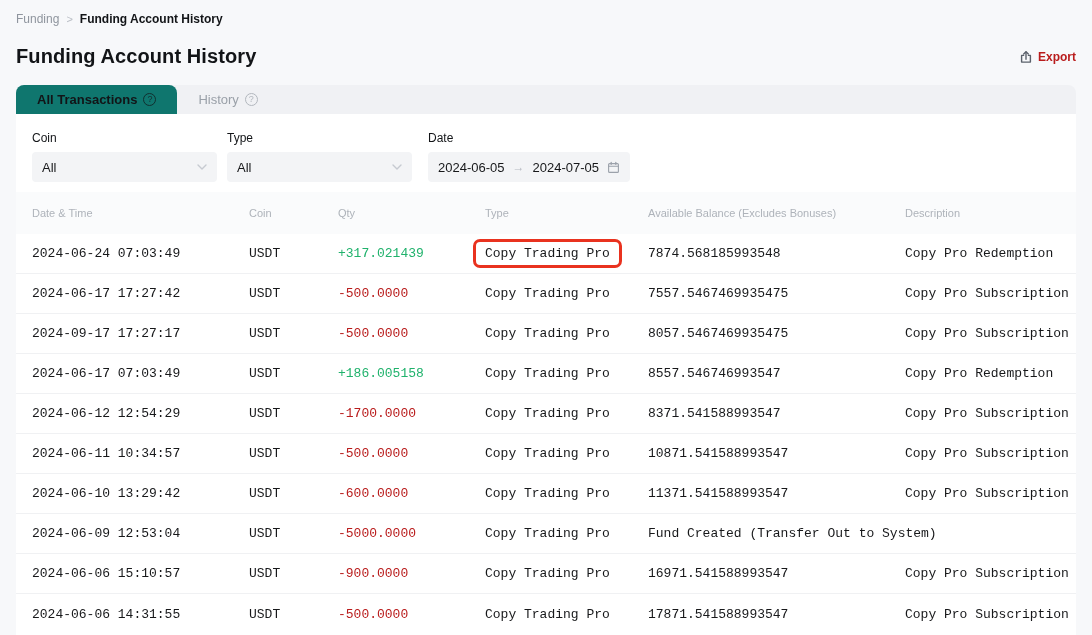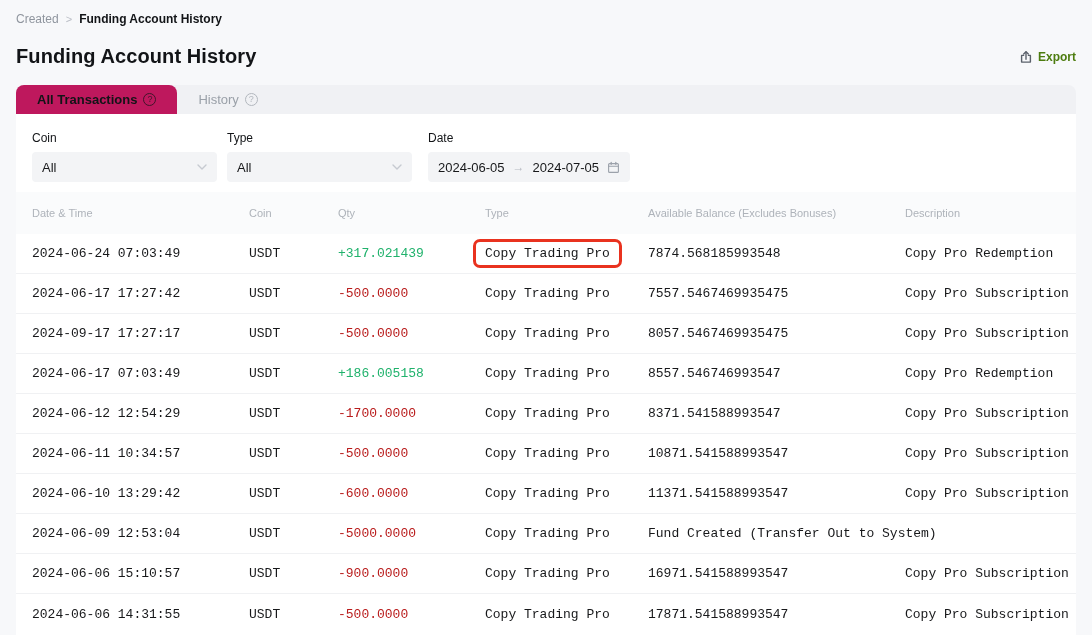--- a/index.html
+++ b/index.html
@@ -10,26 +10,26 @@
     color:#17181a;
   }
   
   .breadcrumb { padding:12px 16px 0; font-size:12px; display:flex; align-items:center; gap:7px; }
   .crumb-link { color:#8f959e; cursor:pointer; }
   .crumb-sep { color:#b9bdc5; font-size:11px; }
   .crumb-current { color:#121417; font-weight:600; }
   
   .title-row { margin:19px 16px 0; display:flex; align-items:center; justify-content:space-between; }
   .page-title { font-size:20px; font-weight:700; color:#121417; letter-spacing:.1px; }
-  .export-btn { display:flex; align-items:center; gap:5px; color:#4d7c0f; font-size:12px; font-weight:600; cursor:pointer; }
+  .export-btn { display:flex; align-items:center; gap:5px; color:#b91c1c; font-size:12px; font-weight:600; cursor:pointer; }
   .export-btn svg { display:block; }
   
   .tabstrip { margin:17px 16px 0; height:29px; background:#f0f1f4; border-radius:8px 8px 0 0; display:flex; align-items:stretch; }
   .tab { display:flex; align-items:center; gap:6px; padding:0 21px; font-size:13px; cursor:pointer; }
-  .tab.active { background:#be185d; border-radius:8px 8px 0 0; font-weight:700; color:#121417;text-align:right; }
+  .tab.active { background:#0f766e; border-radius:8px 8px 0 0; font-weight:700; color:#121417;text-align:right; }
   .tab.inactive { color:#9aa0a8; }
   .help-icon { display:inline-flex; align-items:center; justify-content:center; width:13px; height:13px; border:1px solid currentColor; border-radius:50%; font-size:9px; line-height:1; opacity:.72; font-weight:400; }
   
   .panel { margin:0 16px; background:#ffffff; min-height:522px; }
   
   .filters { display:flex; padding:17px 16px 0; }
   .filter-group { display:flex; flex-direction:column; }
   .filter-label { font-size:12px; color:#121417; margin-bottom:7px; }
   .select-box, .date-box {
     height:30px; background:#f3f4f6; border-radius:4px; display:flex; align-items:center;
@@ -53,21 +53,21 @@
   .cell { white-space:nowrap; overflow:visible; }
   .annotation-box {
     display:inline-block; border:3px solid #e9321f; border-radius:7px;
     padding:4px 9px; margin-left:-12px; line-height:1.2;
   }
 </style>
 </head>
 <body>
 
 <div class="breadcrumb">
-  <span class="crumb-link">Created</span>
+  <span class="crumb-link">Funding</span>
   <span class="crumb-sep">&gt;</span>
   <span class="crumb-current">Funding Account History</span>
 </div>
 
 <div class="title-row">
   <div class="page-title">Funding Account History</div>
   <div class="export-btn">
     <span>
       <svg width="14" height="14" viewBox="0 0 14 14" fill="none" stroke="#5b616b" stroke-width="1.4" stroke-linecap="round" stroke-linejoin="round">
         <path d="M4.6 5.4 H2.6 V12.1 H11.4 V5.4 H9.4"></path>

